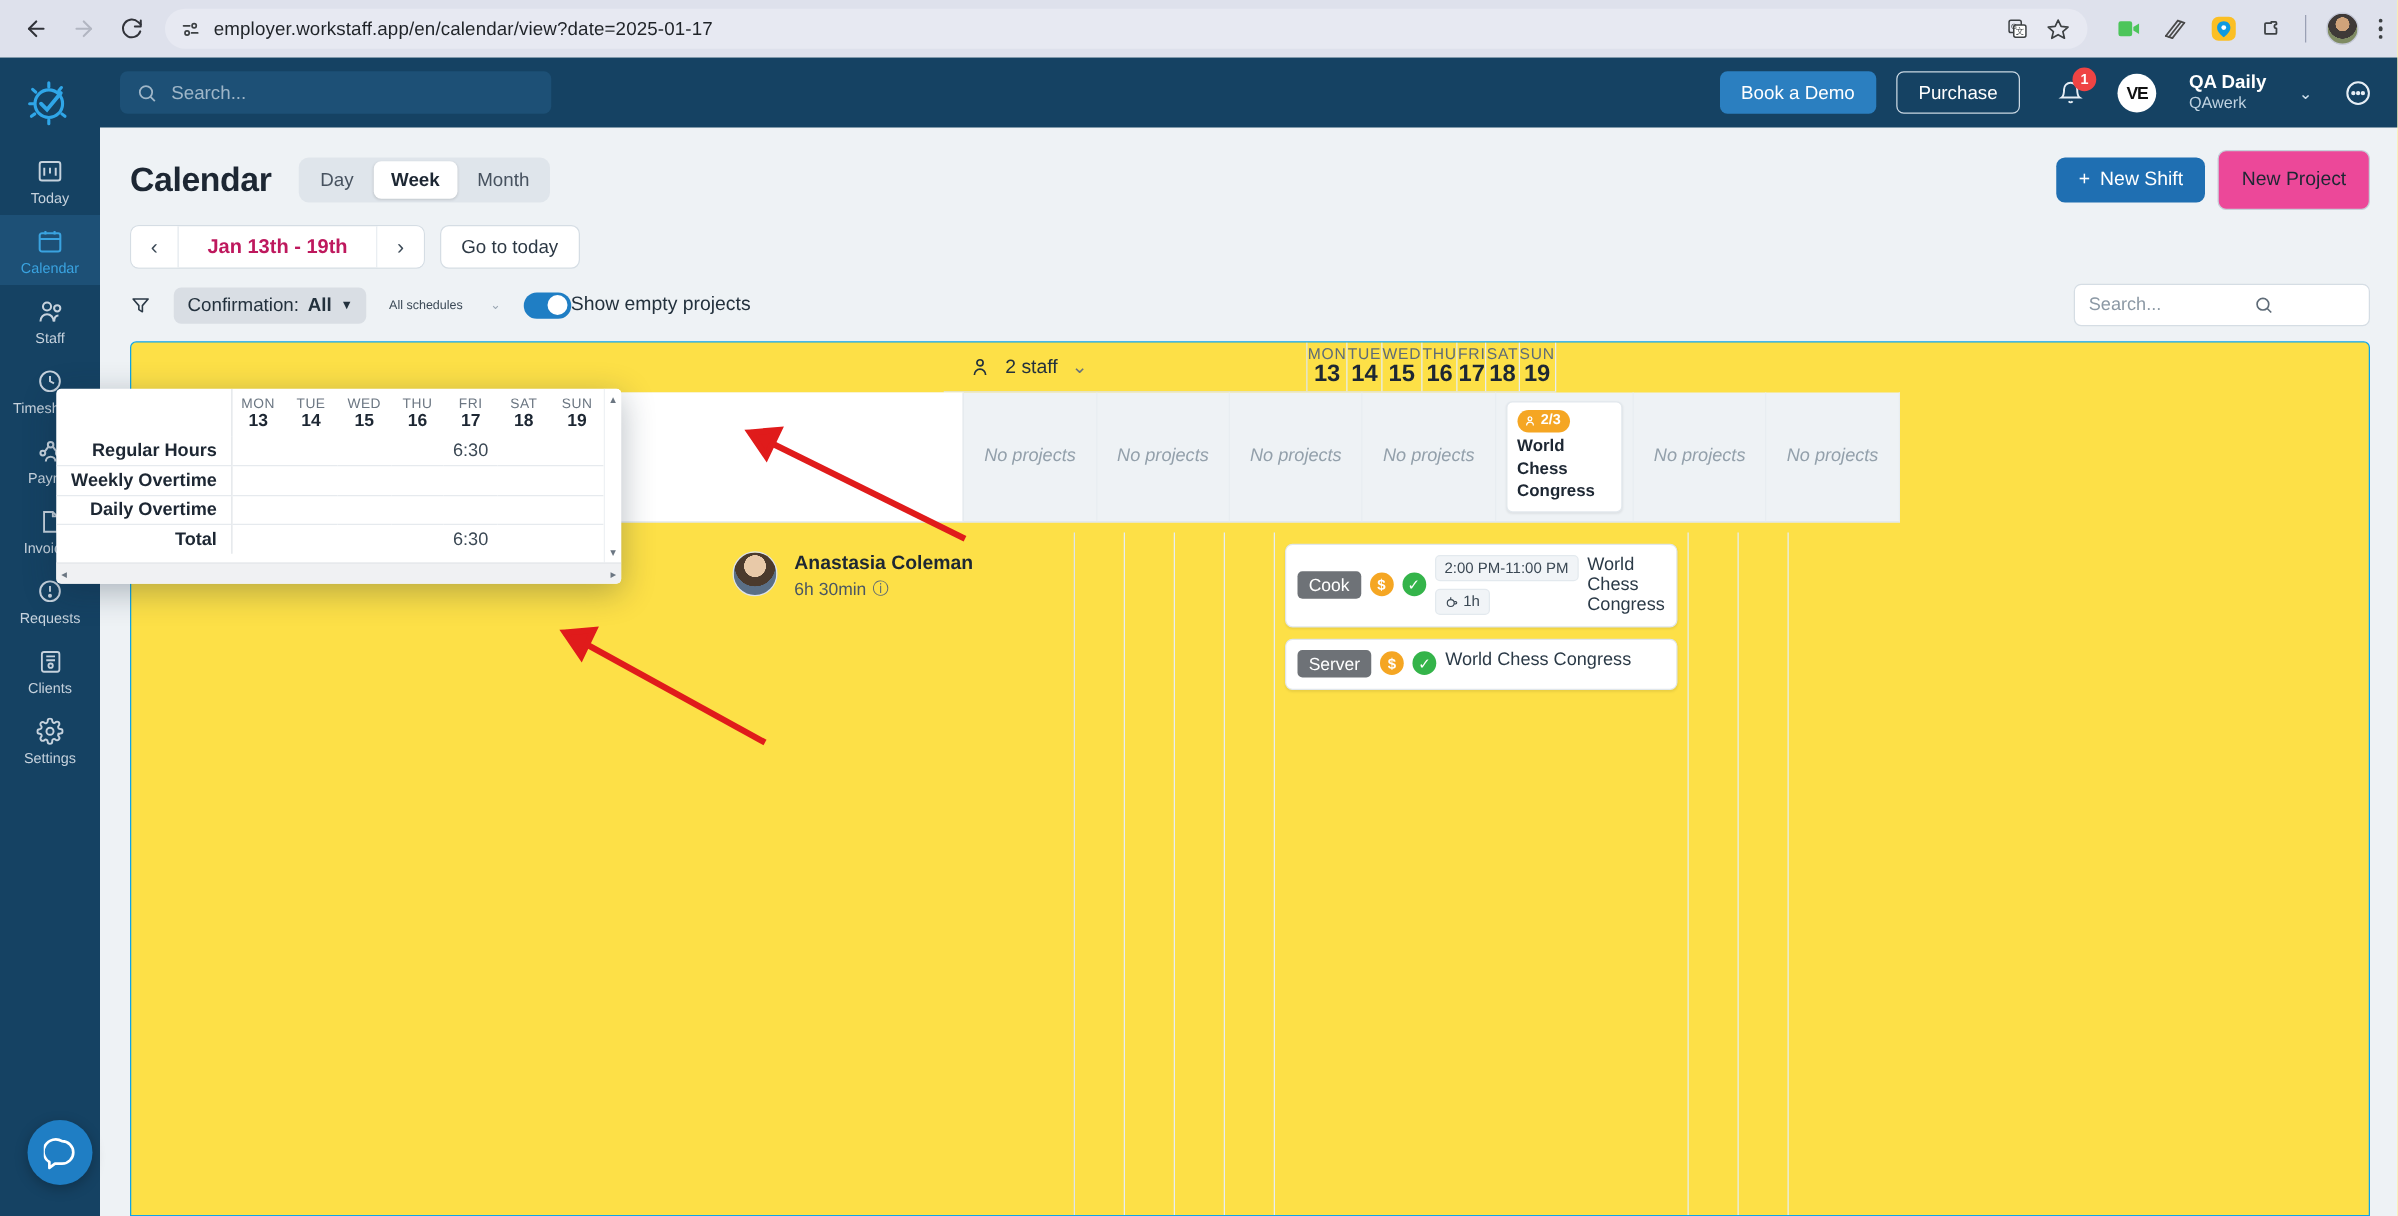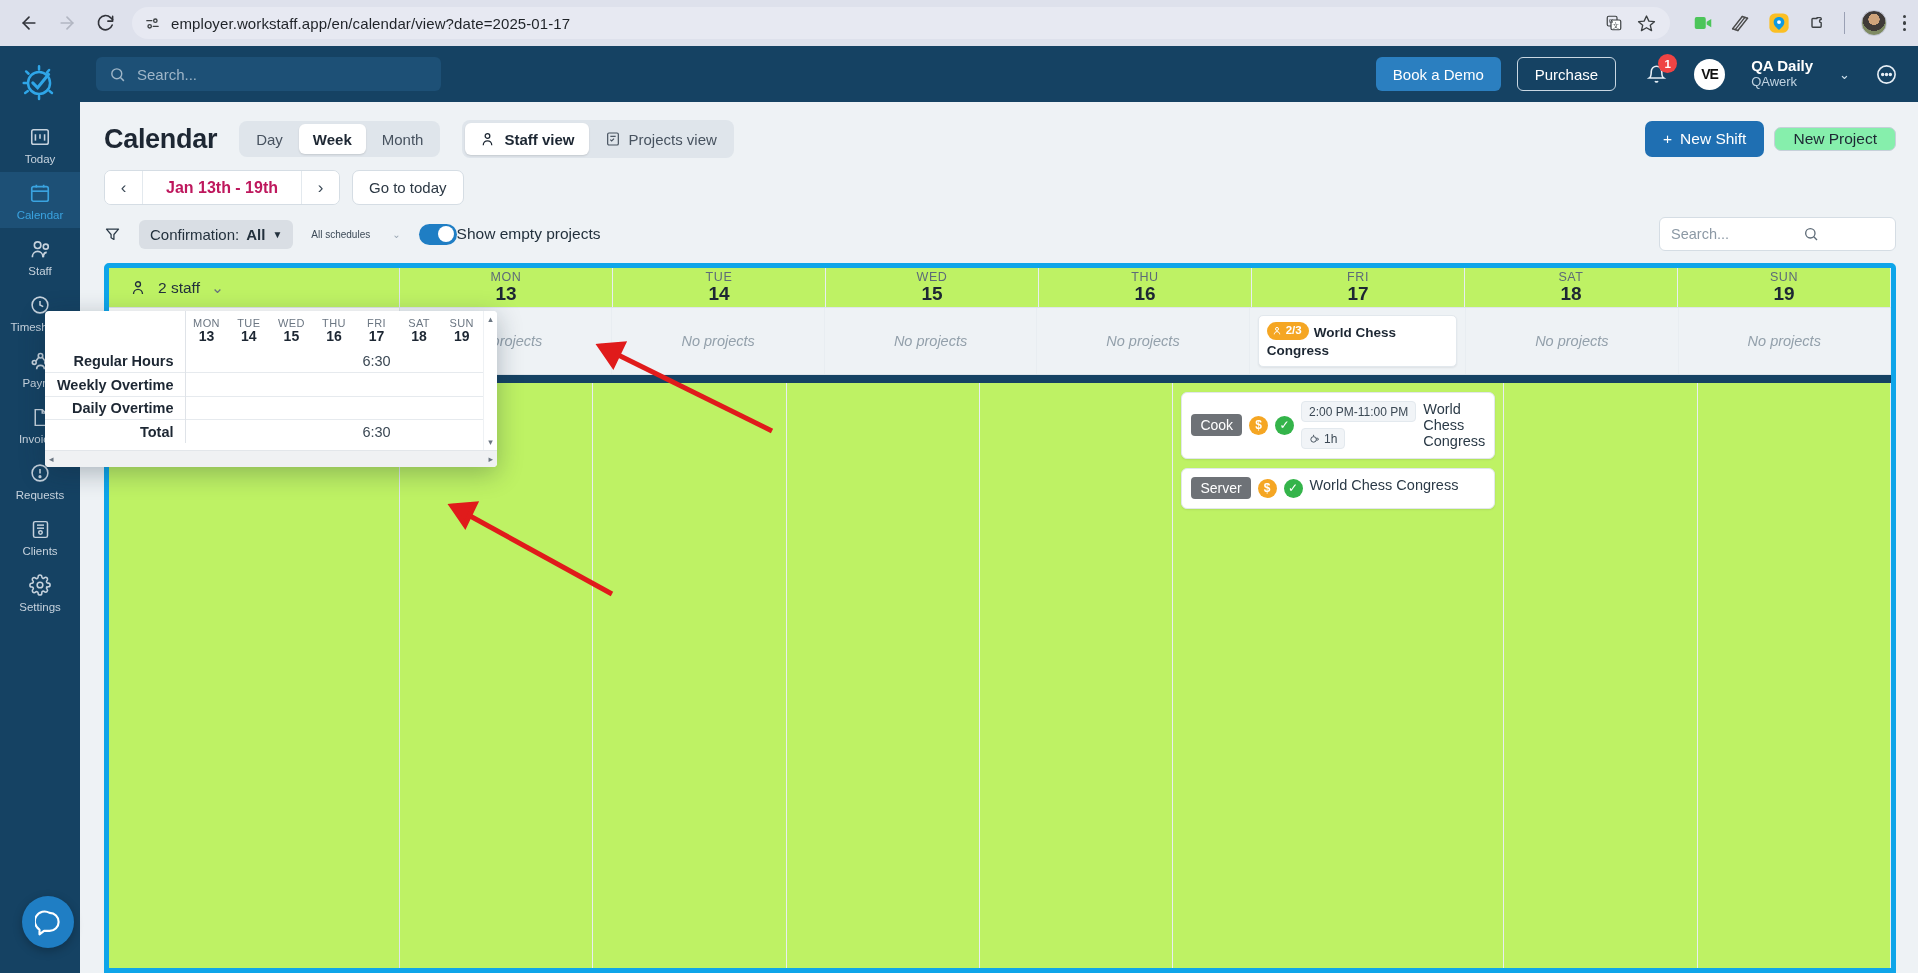--- a/index.html
+++ b/index.html
@@ -118,21 +118,21 @@
     border:none;background:transparent;border-radius:6px;height:32px;padding:0 14px;
     font-size:15px;color:#47525f;font-family:inherit;cursor:pointer;display:flex;align-items:center;gap:8px;
   }
   .viewseg button.on{background:#fff;color:#1d2733;font-weight:600;box-shadow:0 1px 2px rgba(0,0,0,.12);}
   .head-right{margin-left:auto;display:flex;gap:10px;align-items:center;}
   .btn-newshift{
     background:#1f6fb2;color:#fff;border:none;border-radius:7px;height:36px;padding:0 18px;
     font-size:15.5px;font-family:inherit;display:flex;align-items:center;gap:8px;cursor:pointer;
   }
   .btn-newproj{
-    background:#86efac;color:#1d2733;border:1px solid #c6d0d9;border-radius:7px;height:24px;padding:0 18px;
+    background:#ec4899;color:#1d2733;border:1px solid #c6d0d9;border-radius:7px;height:48px;padding:0 18px;
     font-size:15.5px;font-family:inherit;cursor:pointer;
   }
 
   .date-row{display:flex;align-items:center;gap:12px;padding-bottom:12px;}
   .datenav{display:flex;background:#fff;border:1px solid #d5dde4;border-radius:7px;overflow:hidden;height:35px;}
   .datenav button{
     border:none;background:#fff;width:37px;font-size:17px;color:#3c4a57;cursor:pointer;font-family:inherit;
   }
   .datenav .lbl{
     display:flex;align-items:center;justify-content:center;padding:12px 18px;
@@ -157,22 +157,22 @@
   .toggle i{position:absolute;top:2.5px;right:2.5px;width:16px;height:16px;border-radius:50%;background:#fff;display:block;}
   .toggle-lbl{font-size:15.5px;color:#23313d;}
   .search-right{
     margin-left:auto;width:237px;height:34px;background:#fff;border:1px solid #d5dde4;border-radius:6px;
     display:flex;align-items:center;padding:0 11px;gap:8px;
   }
   .search-right span{font-size:14.5px;color:#8c99a5;flex:1 1 auto;}
 
   
   .cal{
-    background:#bef264;border:5px solid #0ea5e9;border-radius:5px 5px 0 0;
-    flex:1 1 auto; display:flex; flex-direction:column; overflow:hidden; min-height:0;
+    background:#fde047;border:1px solid #0ea5e9;border-radius:5px 5px 0 0;
+    flex:1 1 auto; display:flex; flex-direction:column; overflow:hidden; min-height:0;align-items:center;
   }
   .cal-head{display:flex;height:40px;border-bottom:1px solid #dfe5ea;}
   .col-staff{width:291px;flex:0 0 291px;border-right:1px solid #dfe5ea;display:flex;align-items:center;padding-left:20px;gap:10px;}
   .staff-sel{display:flex;align-items:center;gap:11px;font-size:15.5px;color:#23313d;cursor:pointer;}
   .daycol{
     flex:1 1 0;border-right:1px solid #e8edf1;display:flex;flex-direction:column;
     align-items:center;justify-content:center;line-height:1.02;
   }
   .daycol .dw{font-size:12.5px;color:#5d6b78;letter-spacing:.6px;}
   .daycol .dn{font-size:19px;font-weight:700;color:#1d2733;}
@@ -516,41 +516,20 @@
 
       <div class="page-head">
         <div class="page-title">Calendar</div>
 
         <div class="seg">
           <button>Day</button>
           <button class="on">Week</button>
           <button>Month</button>
         </div>
 
-        <div class="viewseg">
-          <button class="on">
-            <span style="display:flex;">
-              <svg width="17" height="17" viewBox="0 0 24 24" fill="none" stroke="currentColor" stroke-width="1.8">
-                  <circle cx="12" cy="7" r="3.3"></circle>
-                  <path d="M6 20c0-3.6 2.7-6.2 6-6.2s6 2.6 6 6.2"></path>
-                </svg>
-            </span>
-            <span>Staff view</span>
-          </button>
-          <button>
-            <span style="display:flex;">
-              <svg width="16" height="16" viewBox="0 0 24 24" fill="none" stroke="currentColor" stroke-width="1.8">
-                  <rect x="4" y="3" width="16" height="18" rx="2"></rect>
-                  <line x1="8" y1="8" x2="16" y2="8"></line>
-                  <polyline points="8 13 10 15 13.5 11.5"></polyline>
-                </svg>
-            </span>
-            <span>Projects view</span>
-          </button>
-        </div>
 
         <div class="head-right">
           <button class="btn-newshift">
             <span>+</span>
             <span>New Shift</span>
           </button>
           <button class="btn-newproj">New Project</button>
         </div>
       </div>
 

